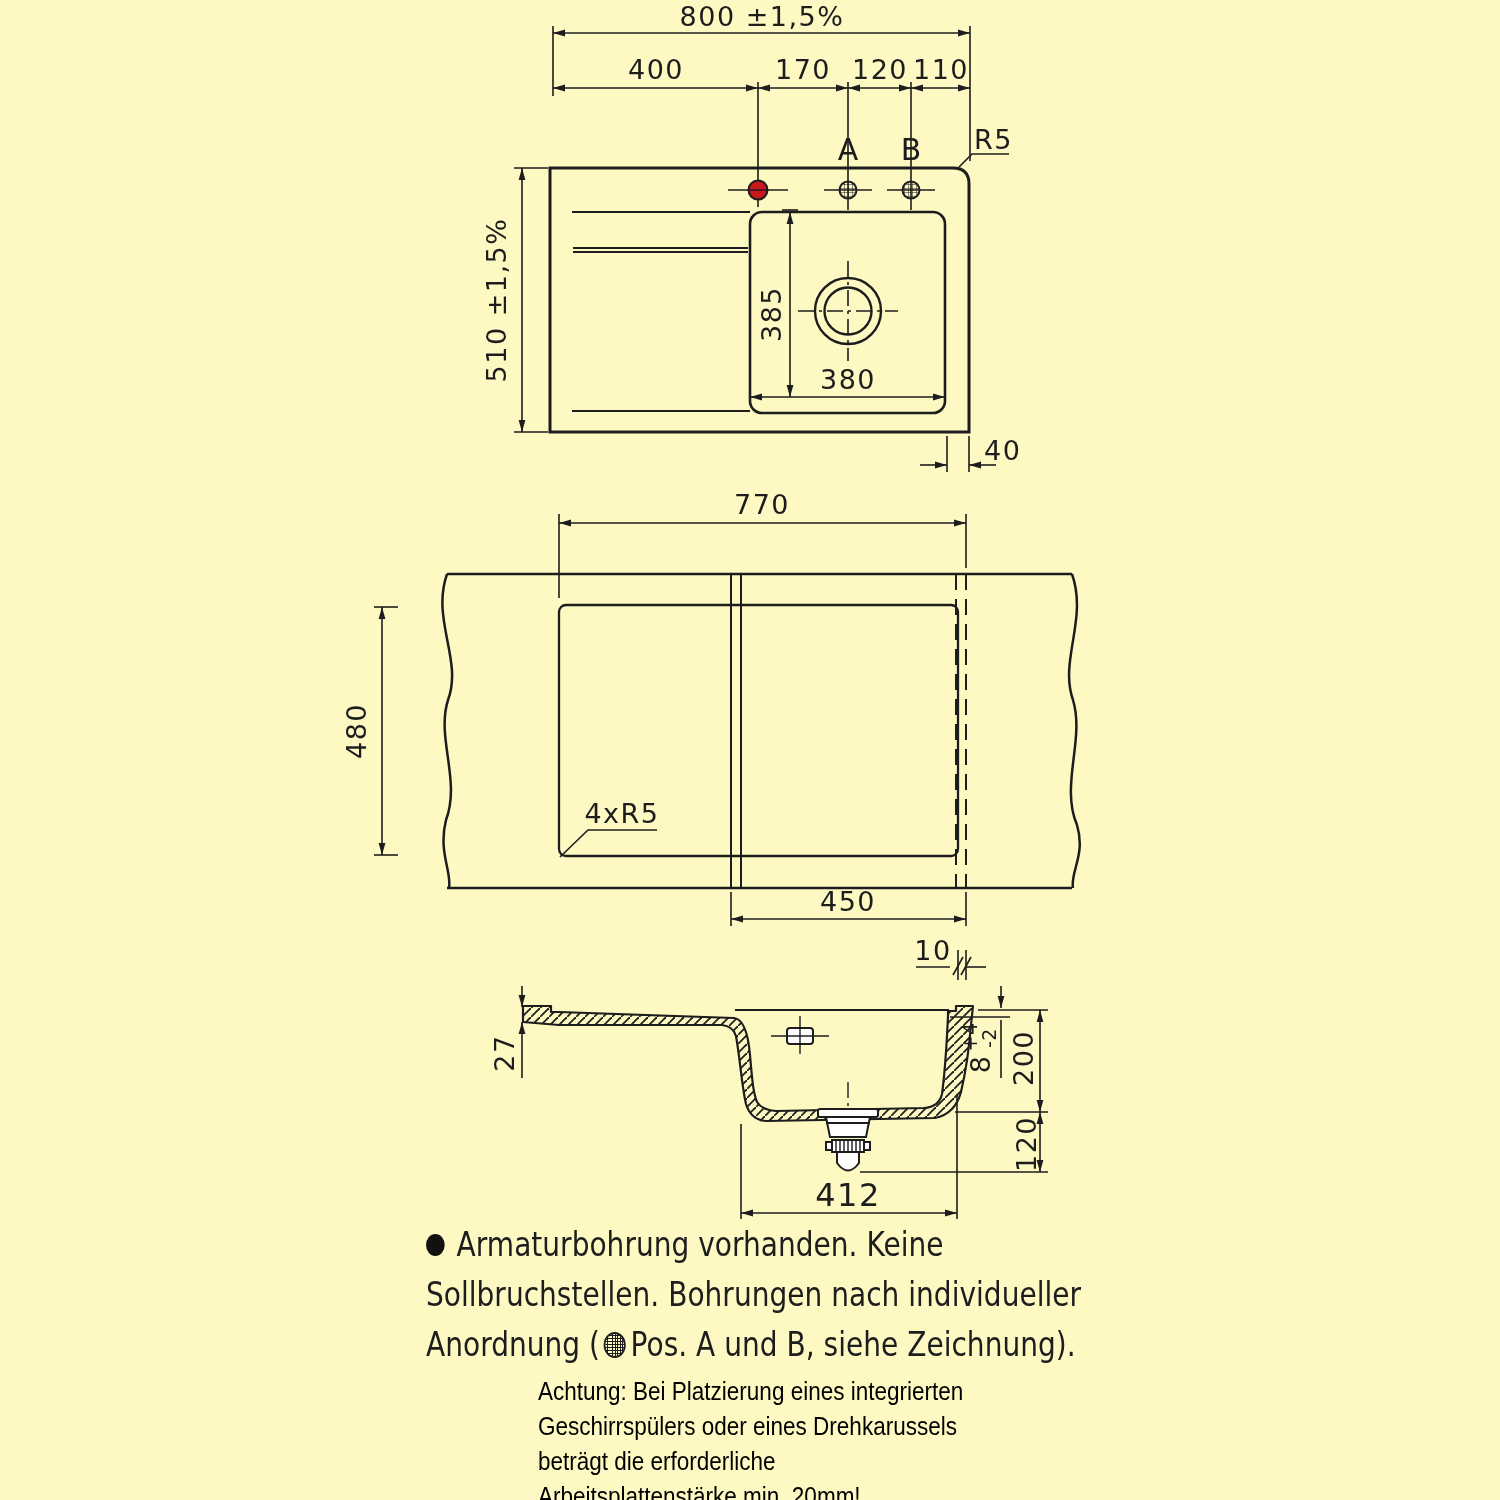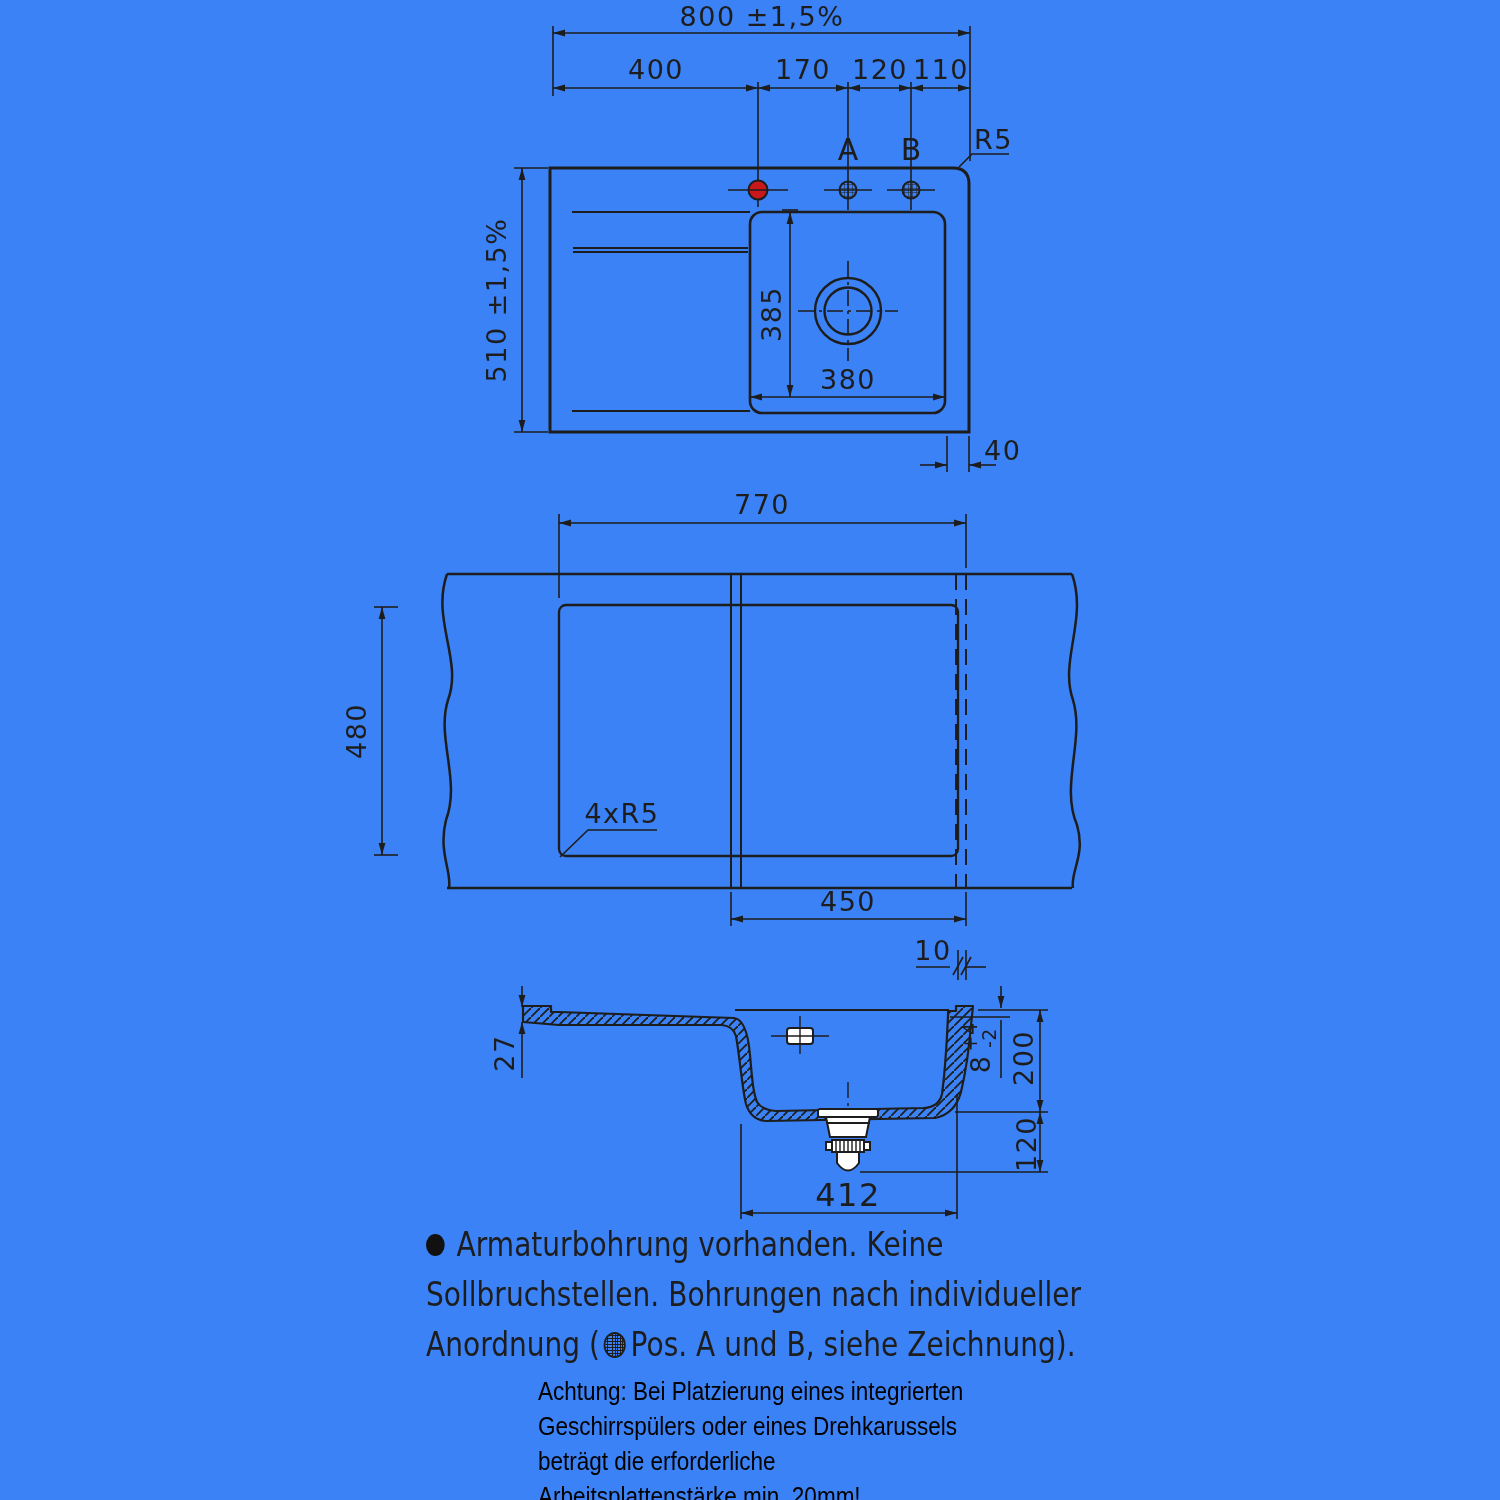--- a/index.html
+++ b/index.html
@@ -1,16 +1,16 @@
 <!DOCTYPE html>
 <html><head>
 <meta charset="utf-8">
 <style>
   html,body{margin:0;padding:0;background:#ffffff;}
-  #canvas{position:relative;width:1500px;height:1500px;background:#3b82f6;overflow:hidden;
+  #canvas{position:relative;width:1500px;height:1500px;background:#fef9c3;overflow:hidden;
           font-family:"DejaVu Sans",sans-serif;}
   svg{position:absolute;left:0;top:0;}
   .dim{font-family:"DejaVu Sans",sans-serif;font-size:27px;letter-spacing:1.5px;fill:#1d1d1d;}
   .dim-sm{font-family:"DejaVu Sans",sans-serif;font-size:19px;letter-spacing:0.5px;fill:#1d1d1d;}
   .lbl{font-family:"DejaVu Sans",sans-serif;font-size:30px;fill:#1d1d1d;}
   .notes{position:absolute;left:426px;top:1220px;width:860px;color:#1d1d1d;
          font-family:"DejaVu Sans",sans-serif;font-size:33px;line-height:50px;
          transform:scaleX(0.85);transform-origin:0 0;white-space:nowrap;}
   .notes .row{display:flex;align-items:center;}
   .dot-icon{display:inline-block;width:22px;height:22px;border-radius:50%;

